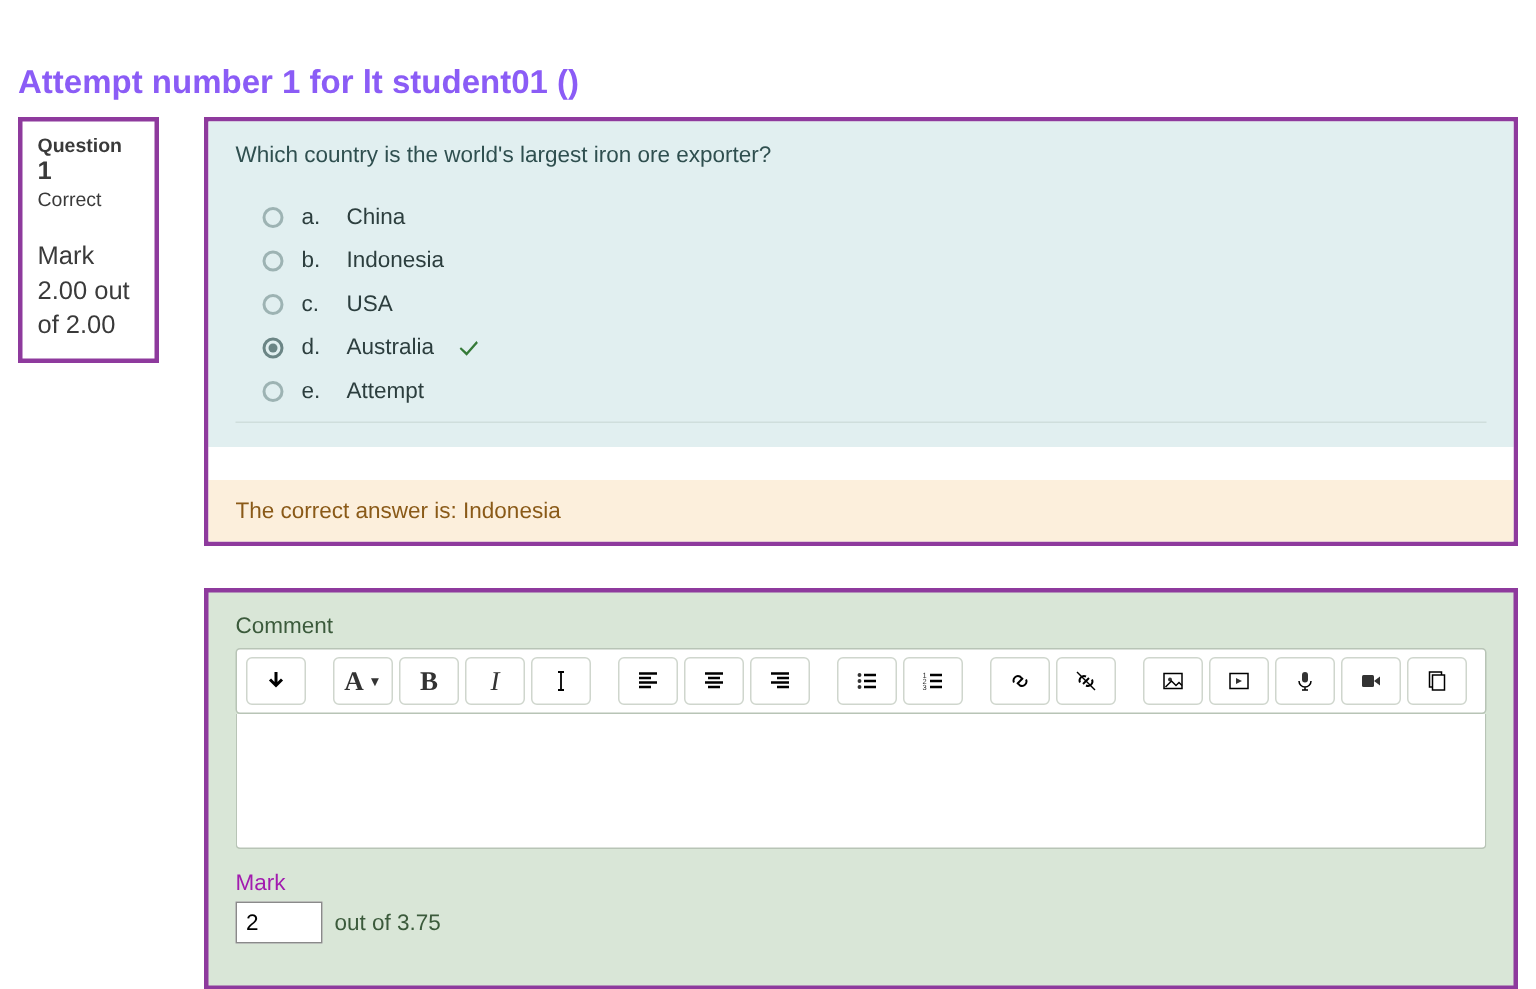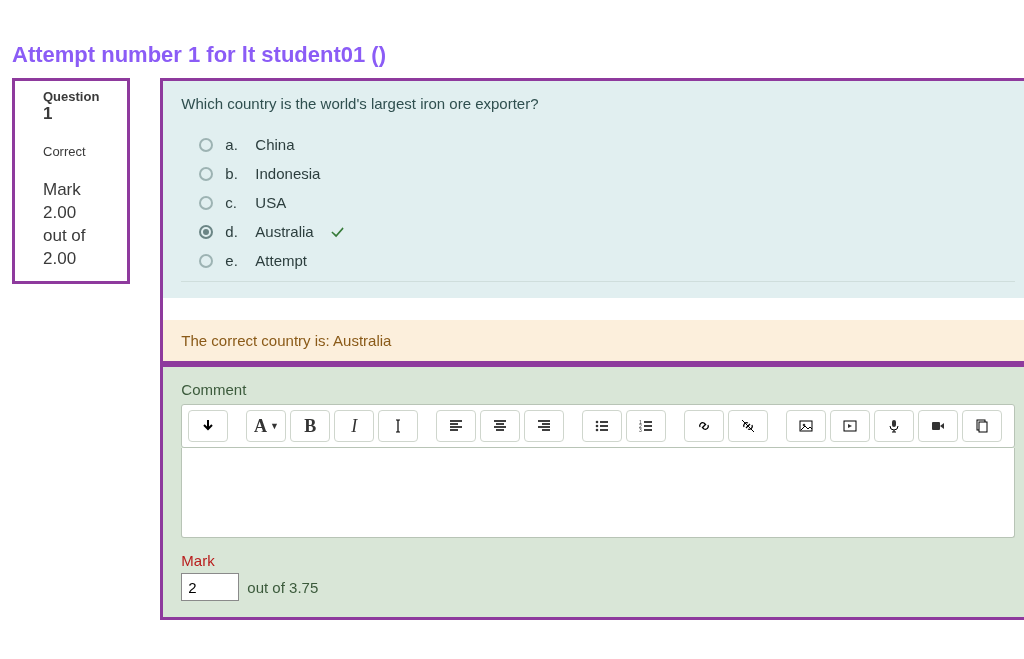--- a/index.html
+++ b/index.html
@@ -15,27 +15,27 @@
       font-weight: 700;
       margin-bottom: 10px;
       color: #8b5cf6;
       margin-top: 36px;
     }
     .layout { display: flex; gap: 30px; align-items: flex-start; }
     .info-box {
       width: 126px;
       border: 3px solid #8e3a9d;
       background: #fff;
-      padding: 8px 28px 10px;
+      padding: 8px 10px 10px;
       font-size: 13px;
       color: #3a3a3a;
     }
     .info-box .qnum { font-weight: 700; font-size: 13px; }
     .info-box .qnum b { font-size: 17px; }
-    .info-box .status { margin-top: 20px; font-size: 13px; }
+    .info-box .status { margin-top: 1px; font-size: 13px; }
     .info-box .mark { margin-top: 20px; font-size: 17px; line-height: 1.35; }
 
     .main-col { flex: 1; }
 
     .question-panel {
       border: 3px solid #8e3a9d;
     }
     .qcontent {
       background: #e1eff0;
       padding: 14px 18px 16px;
@@ -61,23 +61,24 @@
 
     .gap-strip { height: 22px; background: #fff; }
     .feedback {
       background: #fcefdc;
       color: #8a5a18;
       padding: 12px 18px;
       font-size: 15px;
     }
 
     .grade-panel {
+      margin-top: 28px;
       border: 3px solid #8e3a9d;
       background: #d9e6d7;
-      padding: 14px 18px 16px;
+      padding: 14px 18px 28px;
     }
     .grade-panel .lbl { color: #3b5a3b; font-size: 15px; margin-bottom: 6px; }
 
     .toolbar {
       display: flex; gap: 6px; background: #fff; border: 1px solid #b8c4b6;
       padding: 5px 6px; border-radius: 3px;
     }
     .tgroup { display: flex; gap: 4px; padding-right: 6px; }
     .tgroup + .tgroup { padding-left: 6px; }
     .tbtn {
@@ -89,21 +90,21 @@
     .tbtn .serif { font-family: Georgia, "Times New Roman", serif; font-size: 18px; font-weight: 700; }
     .tbtn .serif.i { font-style: italic; font-weight: 400; }
     .tbtn .caret { font-size: 9px; margin-left: 3px; }
 
     .editor-area {
       width: 100%; height: 90px; background: #fff;
       border: 1px solid #b8c4b6; border-top: none; border-radius: 0 0 3px 3px;
     }
 
     .mark-row { margin-top: 14px; }
-    .mark-row .lbl { margin-bottom: 4px; color: #b91c1c; }
+    .mark-row .lbl { margin-bottom: 4px; color: #a21caf; }
     .mark-row .inline { display: flex; align-items: center; gap: 8px; }
     .mark-input {
       width: 58px; height: 28px; border: 1px solid #8a8a8a; padding: 2px 6px;
       font-size: 15px; background: #fff;
     }
     .outof { color: #3b5a3b; }
   </style>
 </head>
 <body>
 
@@ -149,21 +150,21 @@
               </span>
             </div>
             <div class="answer-row">
               <span class="radio"></span>
               <span class="letter">e.</span>
               <span>Attempt</span>
             </div>
           </div>
       </div>
       <div class="gap-strip"></div>
-      <div class="feedback">The correct country is: Australia</div>
+      <div class="feedback">The correct answer is: Indonesia</div>
     </section>
 
     <section class="grade-panel">
       <div class="lbl">Comment</div>
 
       <div class="toolbar" id="toolbar">
           <div class="tgroup">
             <button class="tbtn" type="button">
               <svg viewBox="0 0 16 16">
                 <path d="M8 2v9M4 7l4 4 4-4" stroke="#000" stroke-width="2" fill="none"></path>

